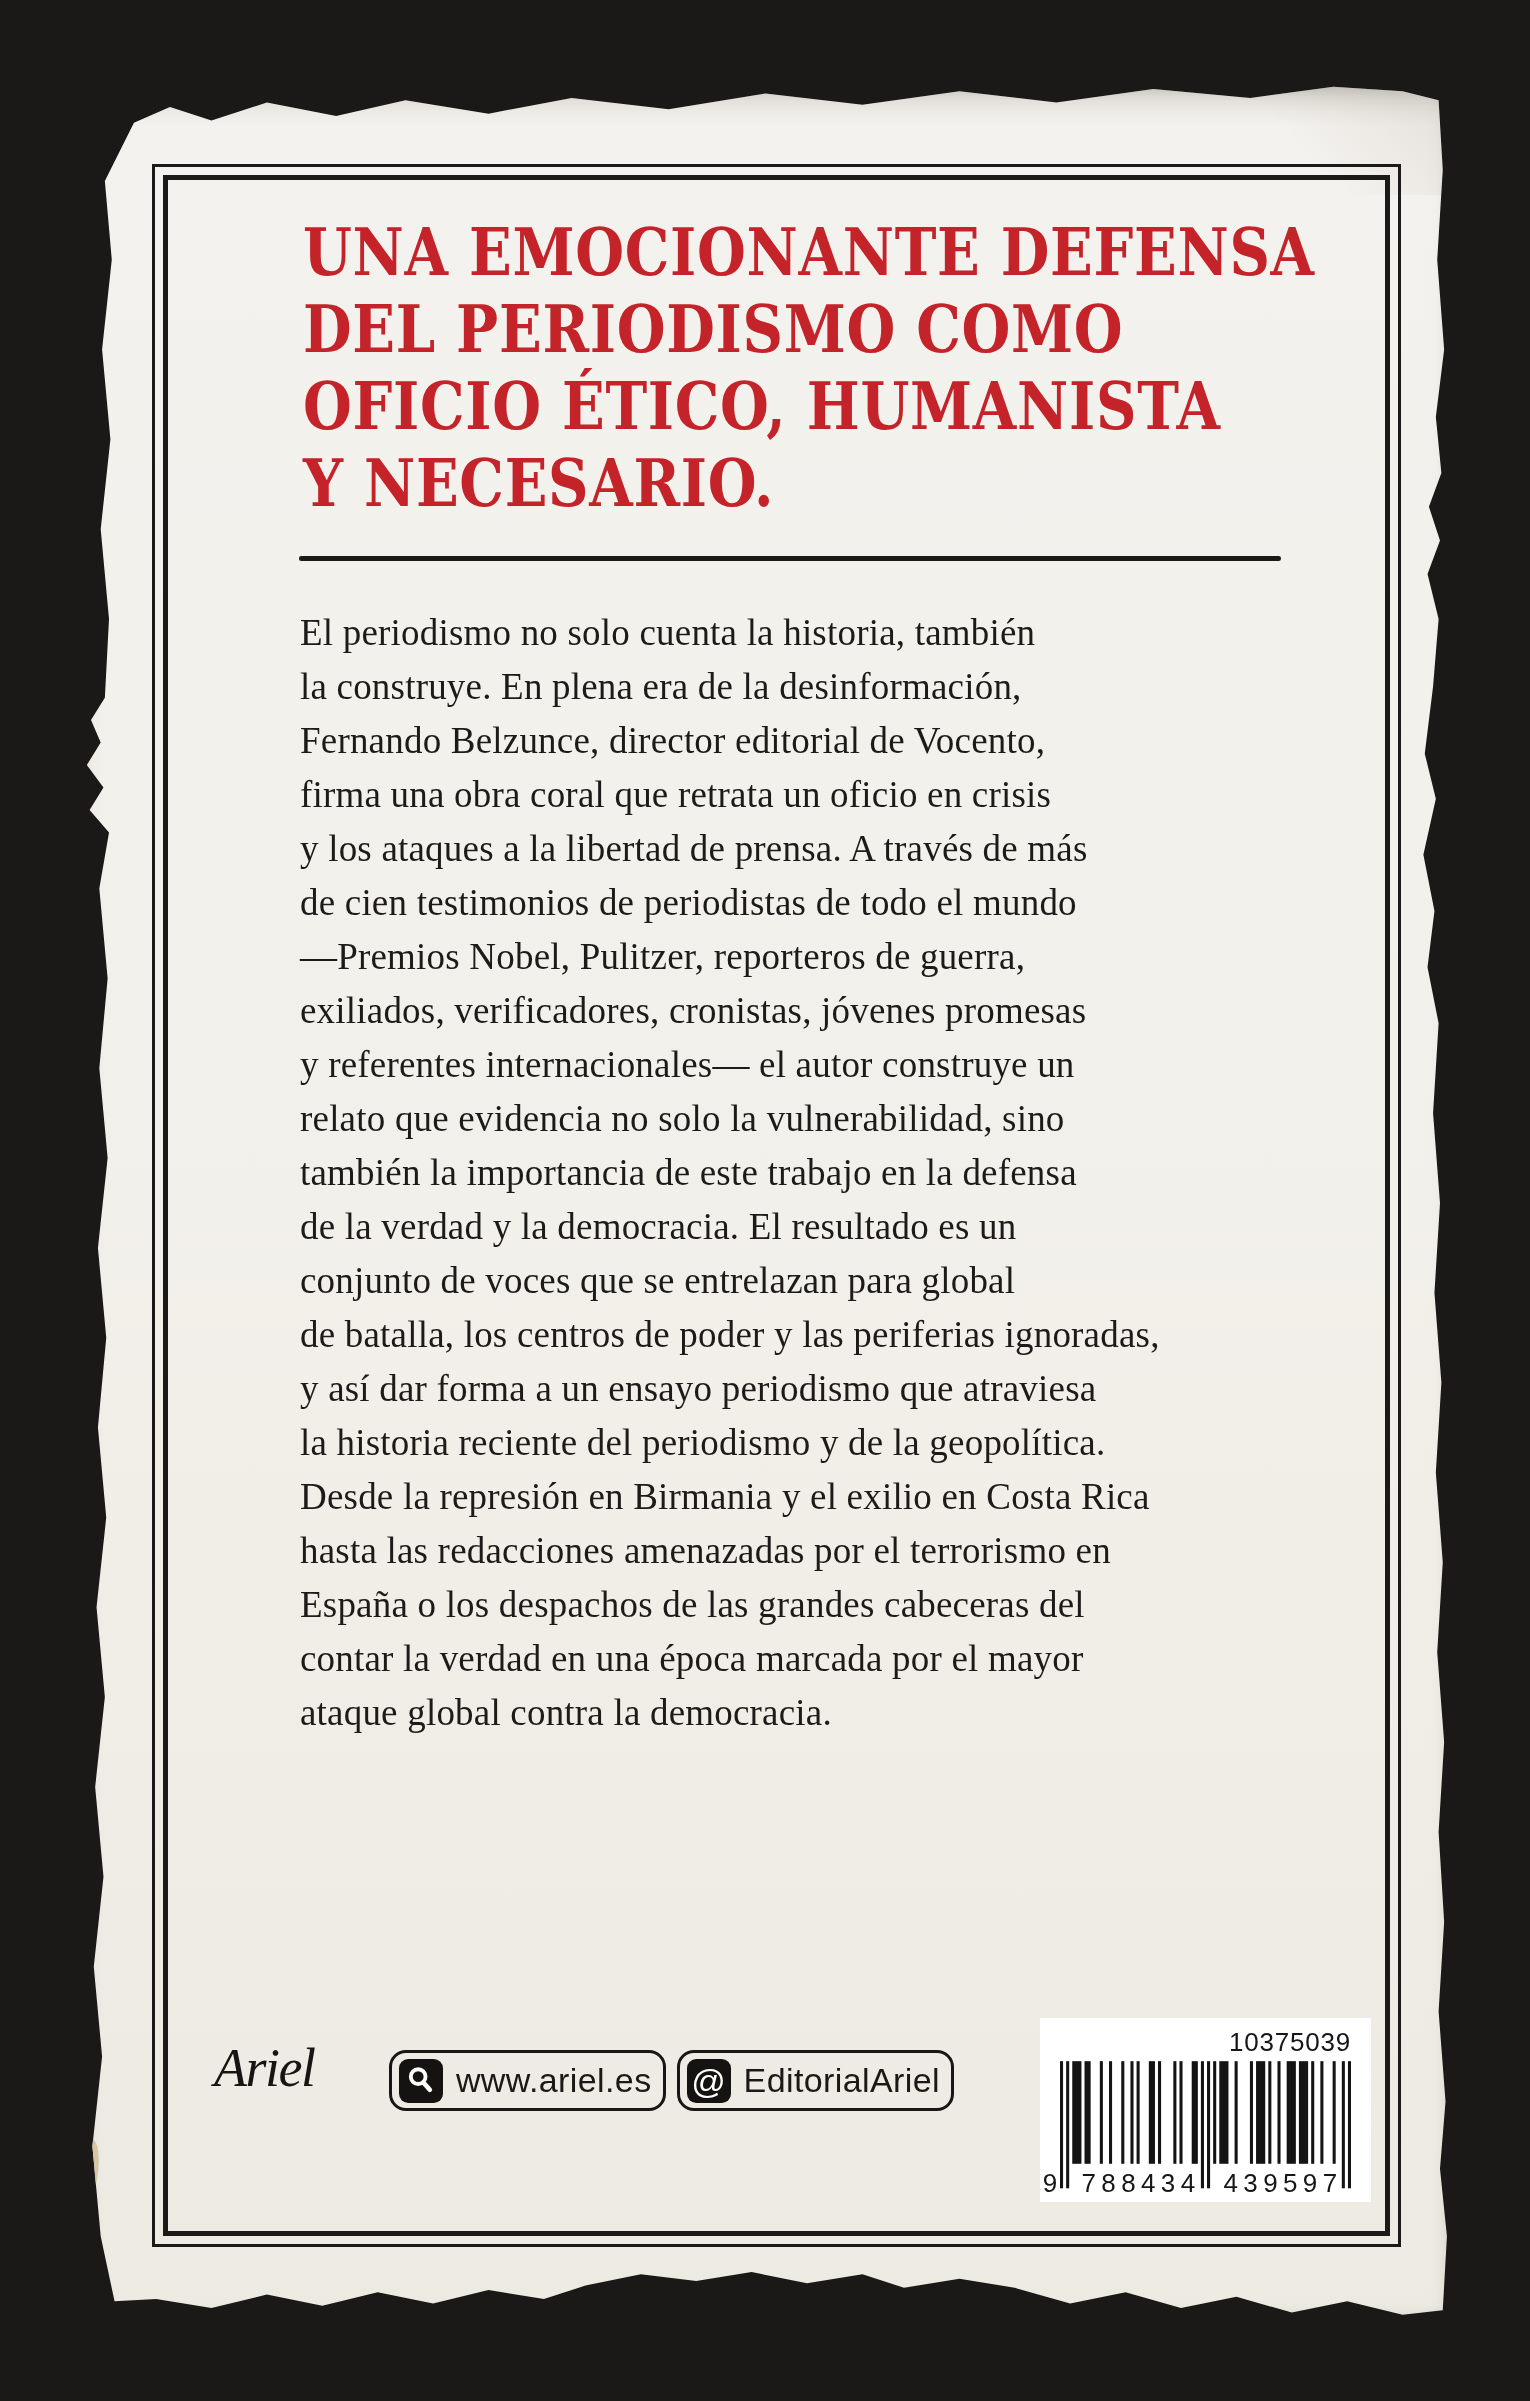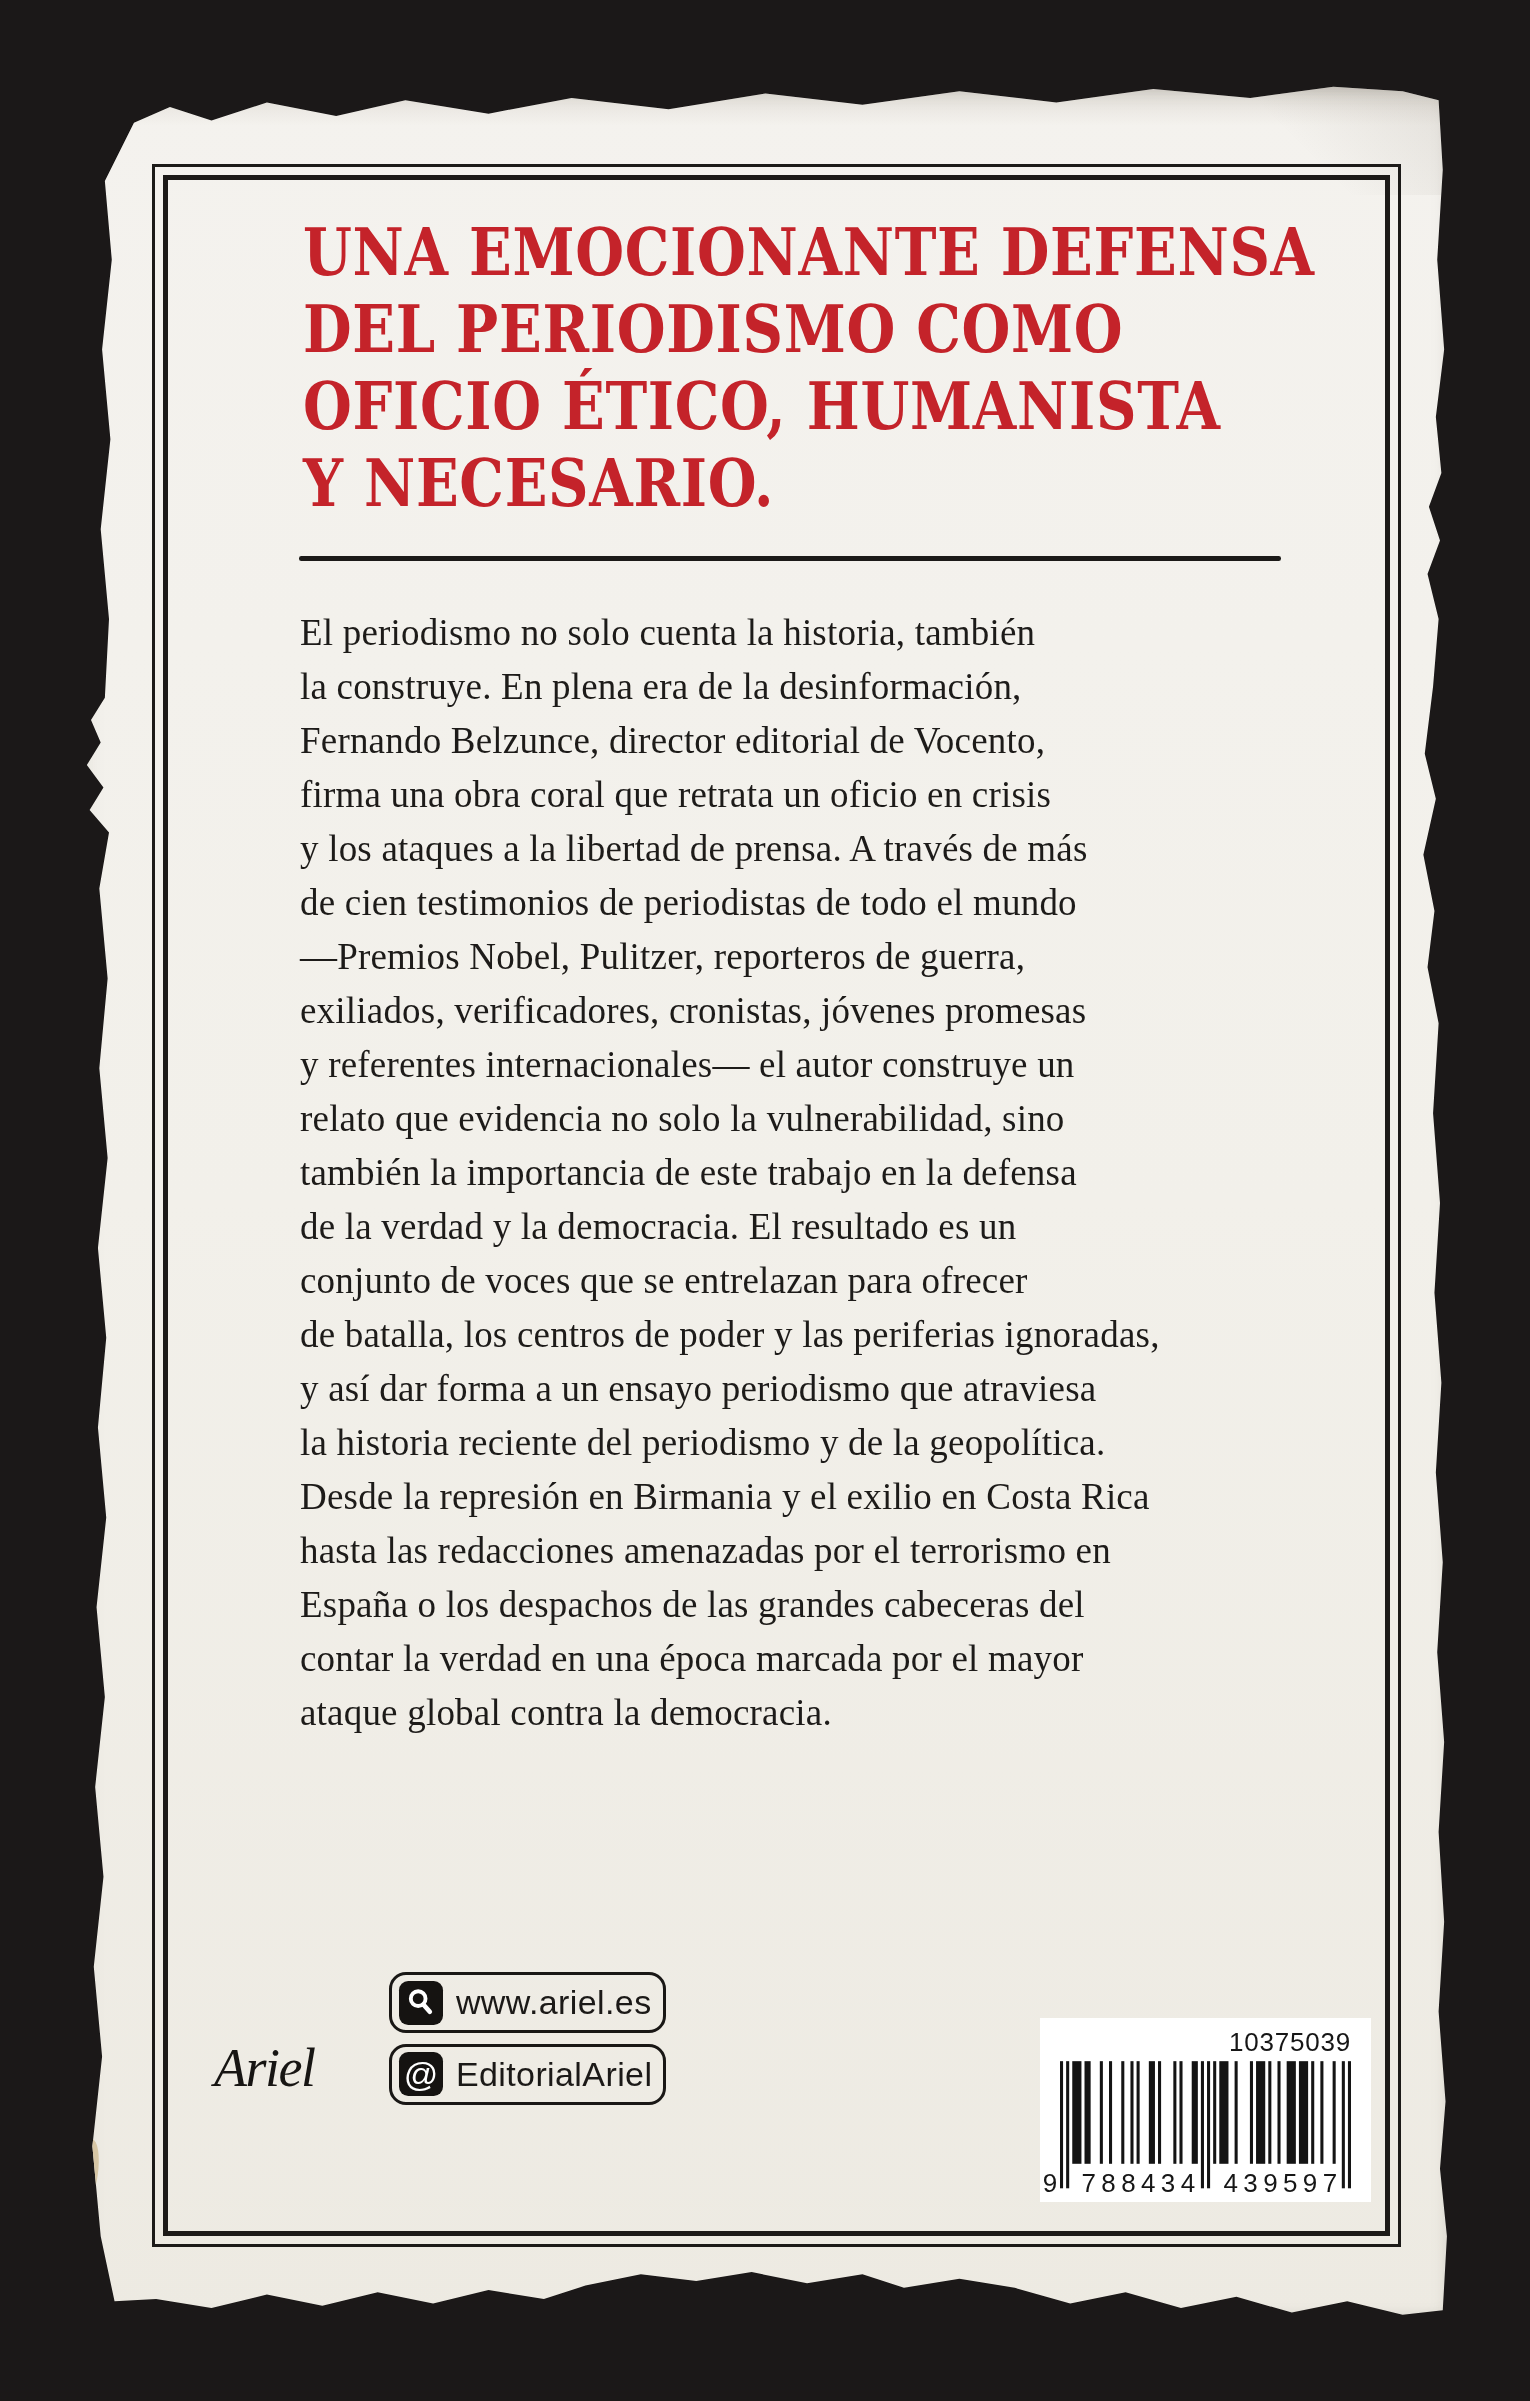--- a/index.html
+++ b/index.html
@@ -74,21 +74,21 @@
     position:absolute;left:227px;top:526px;
     font-family:"Liberation Serif",serif;font-size:37px;line-height:54px;
     color:var(--ink);white-space:nowrap;letter-spacing:0.2px;
   }
   
   .publisher-logo{
     position:absolute;left:141px;top:1961px;
     font-family:"Liberation Serif",serif;font-style:italic;font-weight:400;
     font-size:54px;line-height:1;color:#171513;letter-spacing:-1.5px;
   }
-  .badges{position:absolute;left:316px;top:1892px;display:flex;flex-direction:column;gap:10.7px;text-align:right;}
+  .badges{position:absolute;left:316px;top:1970px;display:flex;gap:10.7px;text-align:right;}
   .badge{
     width:277px;height:61px;border:3.8px solid #191715;border-radius:17px;
     display:flex;align-items:center;padding-left:6.9px;background:transparent;
   }
   .badge-icon{
     width:44px;height:44px;border-radius:9.2px;background:#151311;flex:0 0 auto;
     display:flex;align-items:center;justify-content:center;
   }
   .badge-label{
     margin-left:13px;font-family:"Liberation Sans",sans-serif;
@@ -142,21 +142,21 @@
         <div>Fernando Belzunce, director editorial de Vocento,</div>
         <div>firma una obra coral que retrata un oficio en crisis</div>
         <div>y los ataques a la libertad de prensa. A través de más</div>
         <div>de cien testimonios de periodistas de todo el mundo</div>
         <div>—Premios Nobel, Pulitzer, reporteros de guerra,</div>
         <div>exiliados, verificadores, cronistas, jóvenes promesas</div>
         <div>y referentes internacionales— el autor construye un</div>
         <div>relato que evidencia no solo la vulnerabilidad, sino</div>
         <div>también la importancia de este trabajo en la defensa</div>
         <div>de la verdad y la democracia. El resultado es un</div>
-        <div>conjunto de voces que se entrelazan para ofrecer</div>
+        <div>conjunto de voces que se entrelazan para global</div>
         <div>de batalla, los centros de poder y las periferias ignoradas,</div>
         <div>y así dar forma a un ensayo periodismo que atraviesa</div>
         <div>la historia reciente del periodismo y de la geopolítica.</div>
         <div>Desde la represión en Birmania y el exilio en Costa Rica</div>
         <div>hasta las redacciones amenazadas por el terrorismo en</div>
         <div>España o los despachos de las grandes cabeceras del</div>
         <div>contar la verdad en una época marcada por el mayor</div>
         <div>ataque global contra la democracia.</div>
       </div>
 

